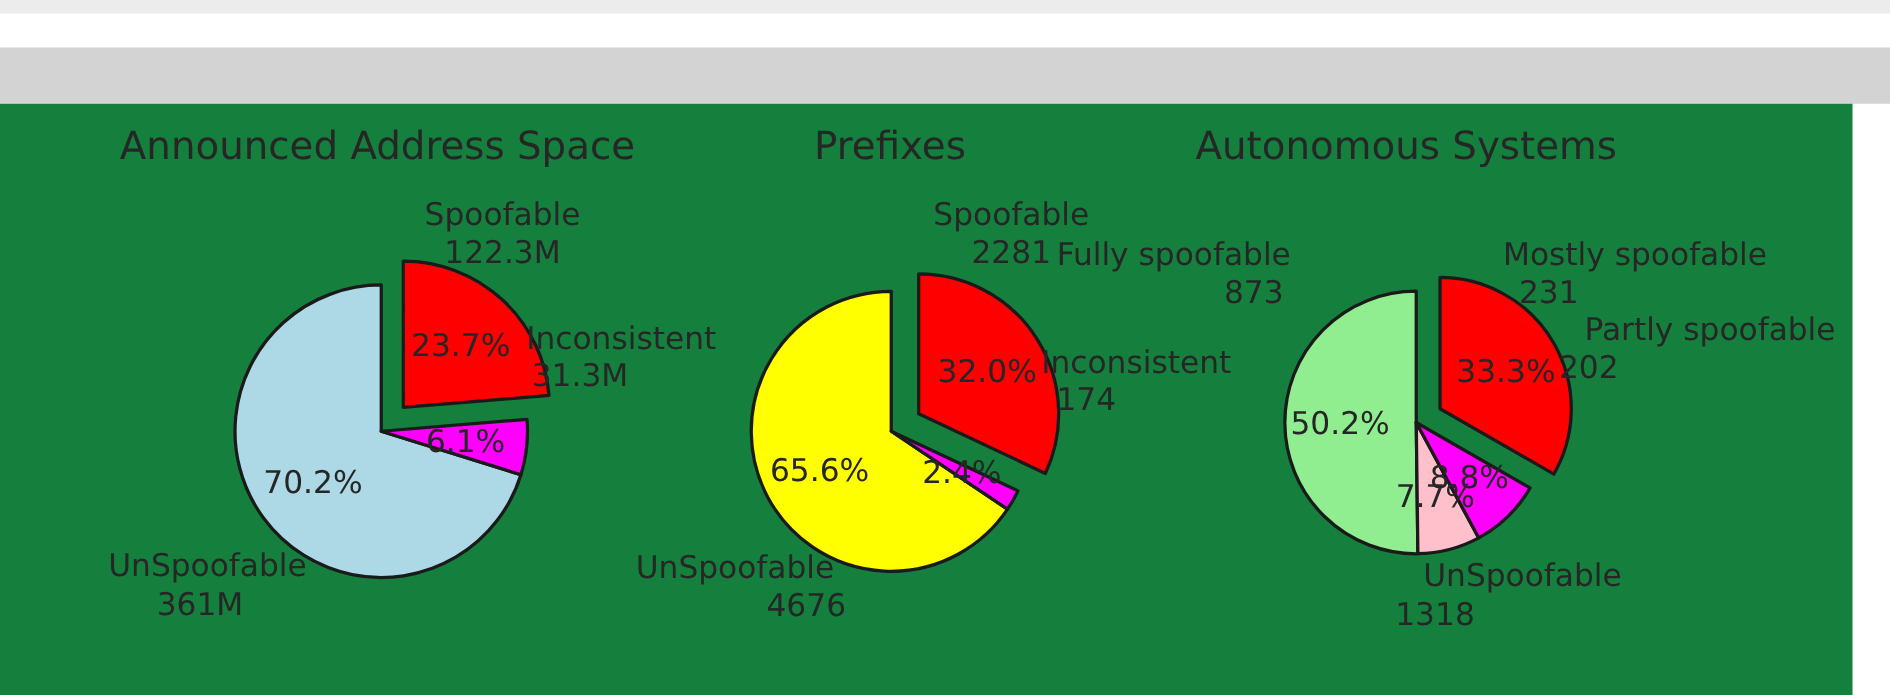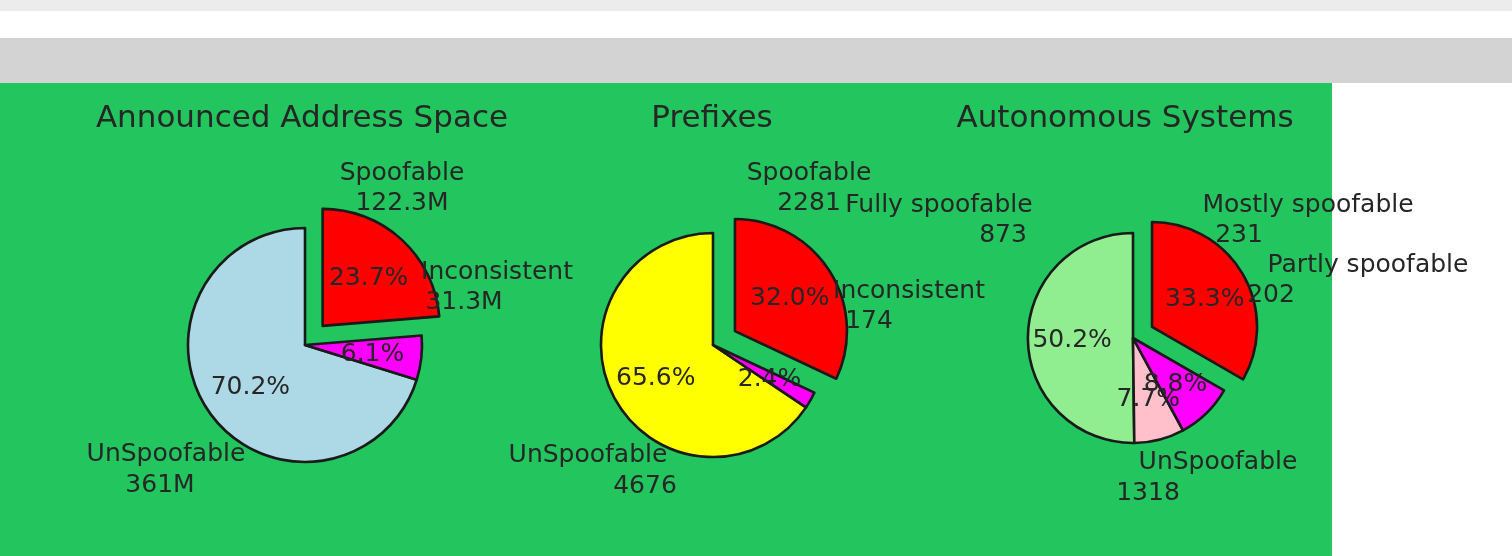--- a/index.html
+++ b/index.html
@@ -31,23 +31,23 @@
   .gray-band {
     position: absolute;
     left: 0; top: 38px;
     width: 1512px;
     height: 45px;
     background: #d3d3d3;
   }
   .figure-area {
     position: absolute;
     left: 0; top: 83px;
-    width: 1332px;
+    width: 1482px;
     height: 473px;
-    background: #22c55e;
+    background: #15803d;
   }
   svg.figure {
     display: block;
     width: 1512px;
     height: 473px;
   }
   text {
     font-family: "DejaVu Sans", sans-serif;
     fill: #262626;
   }

